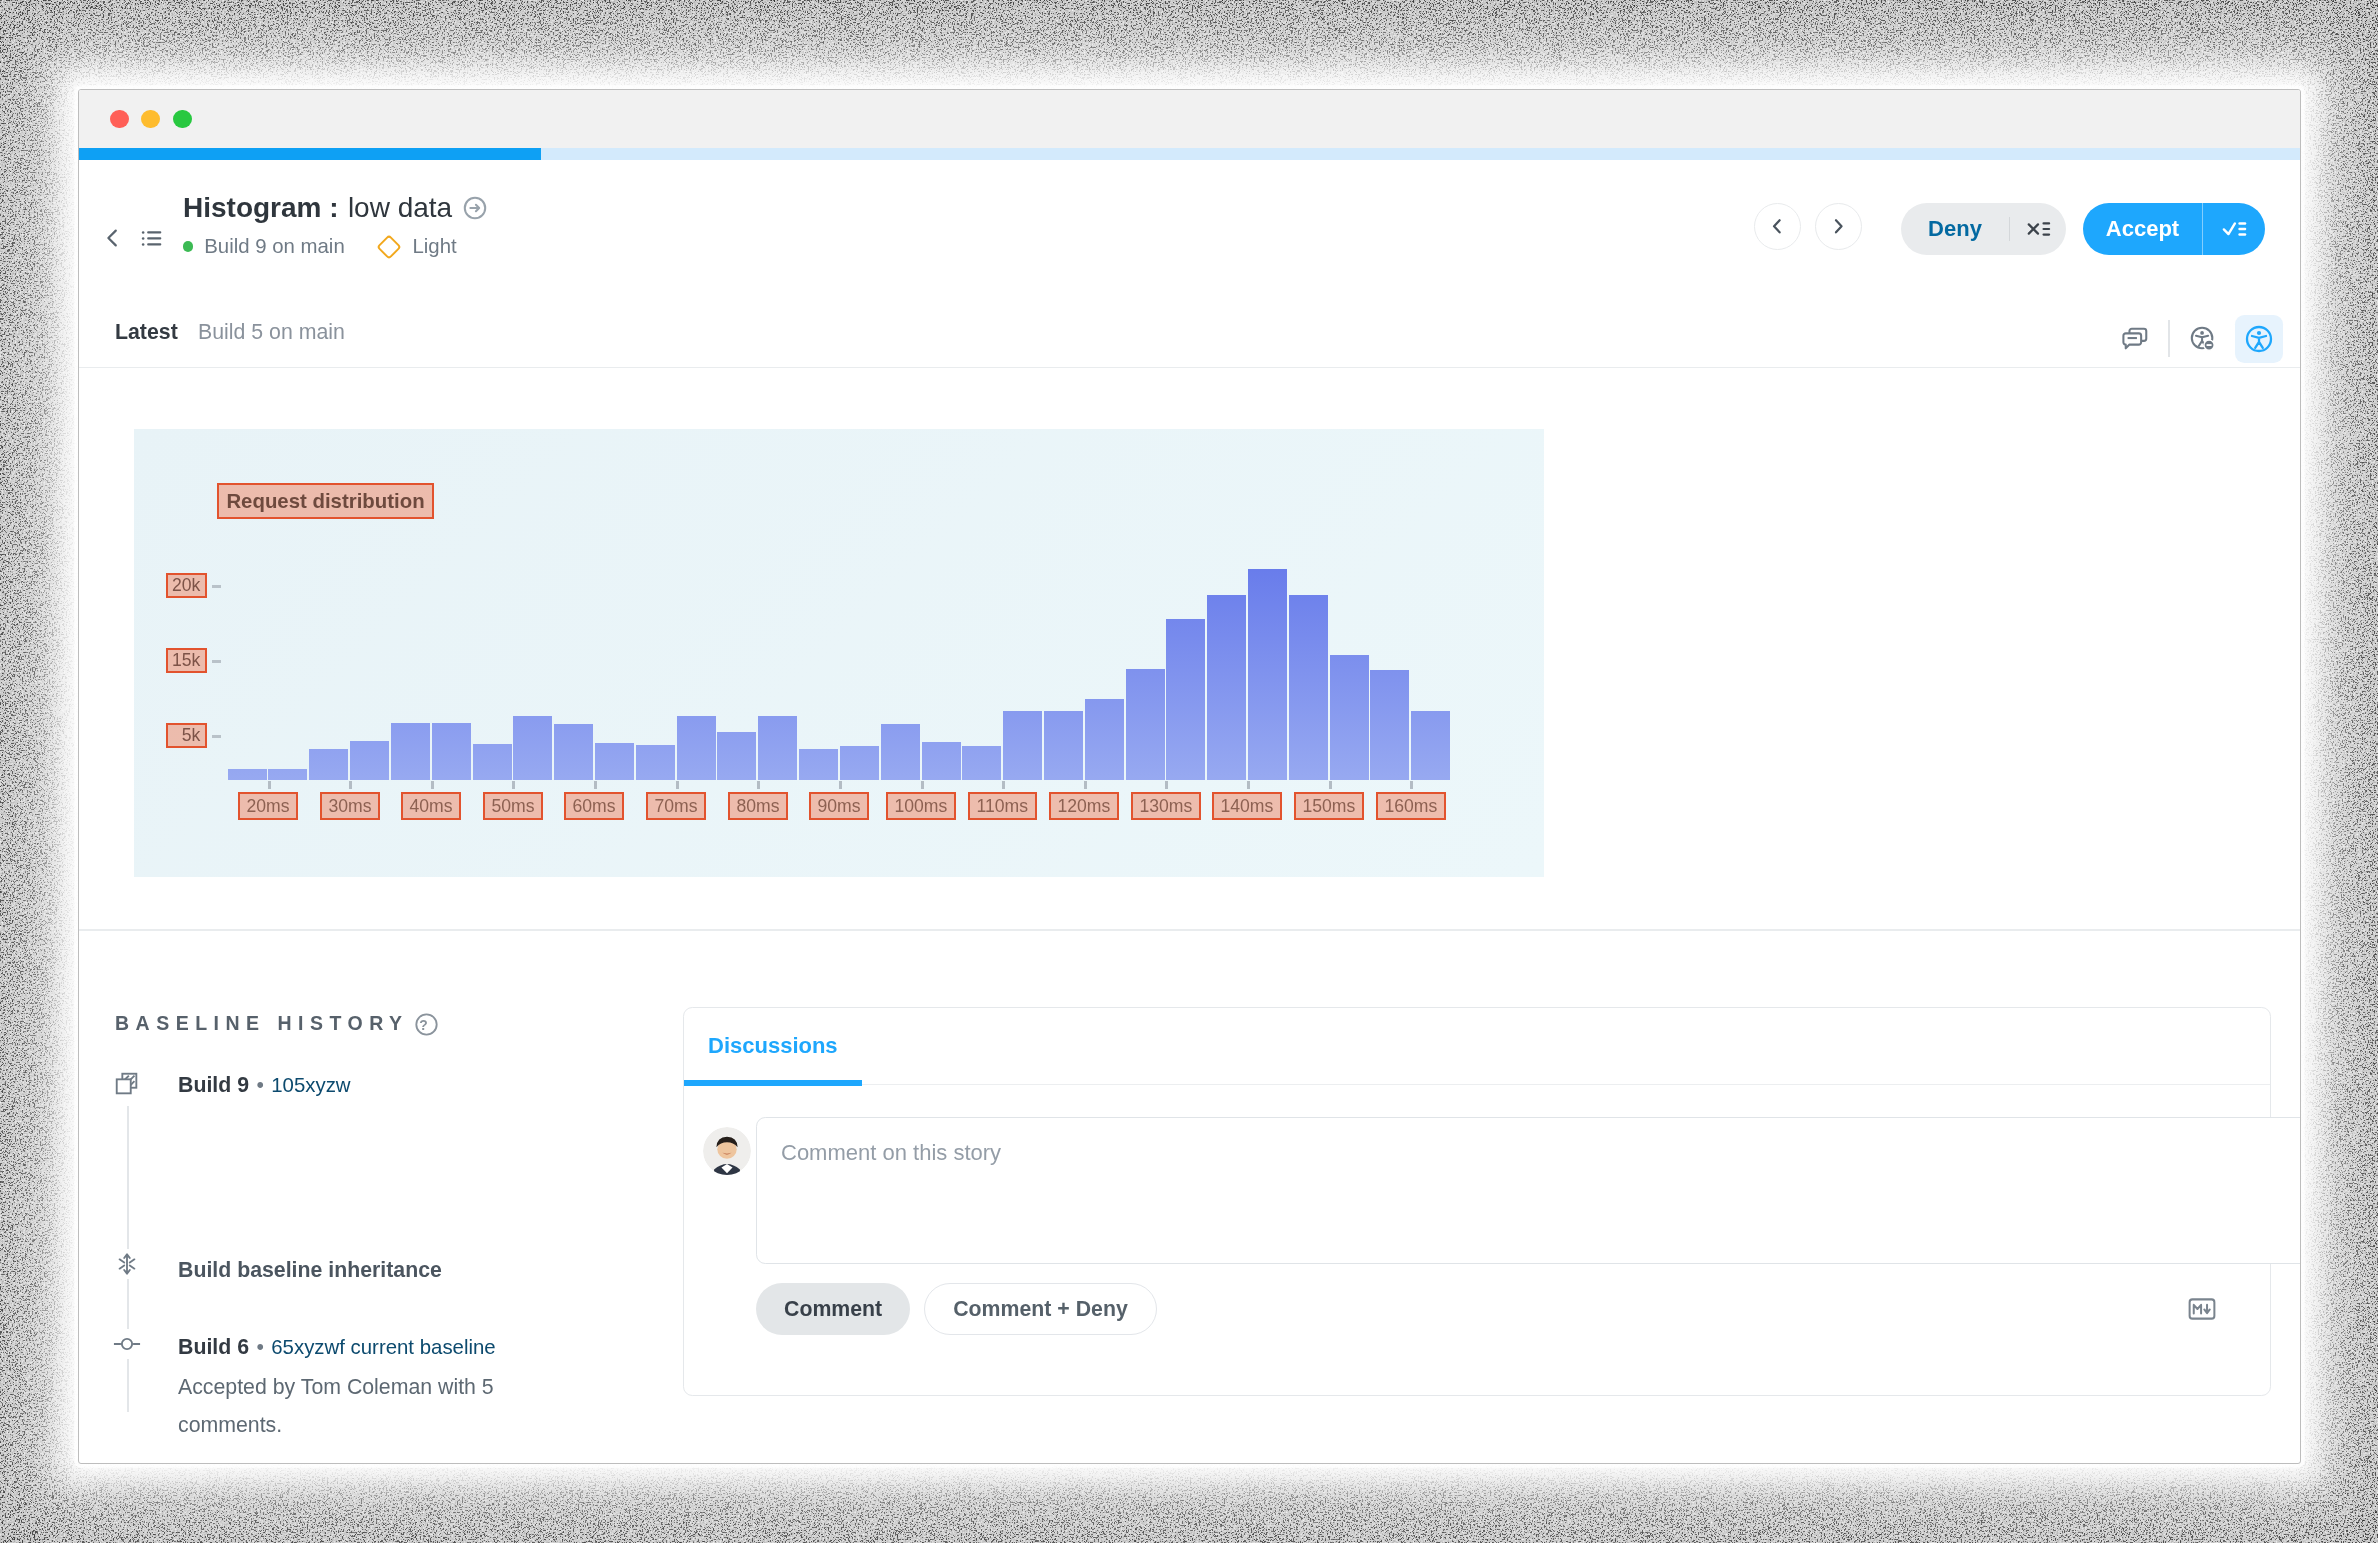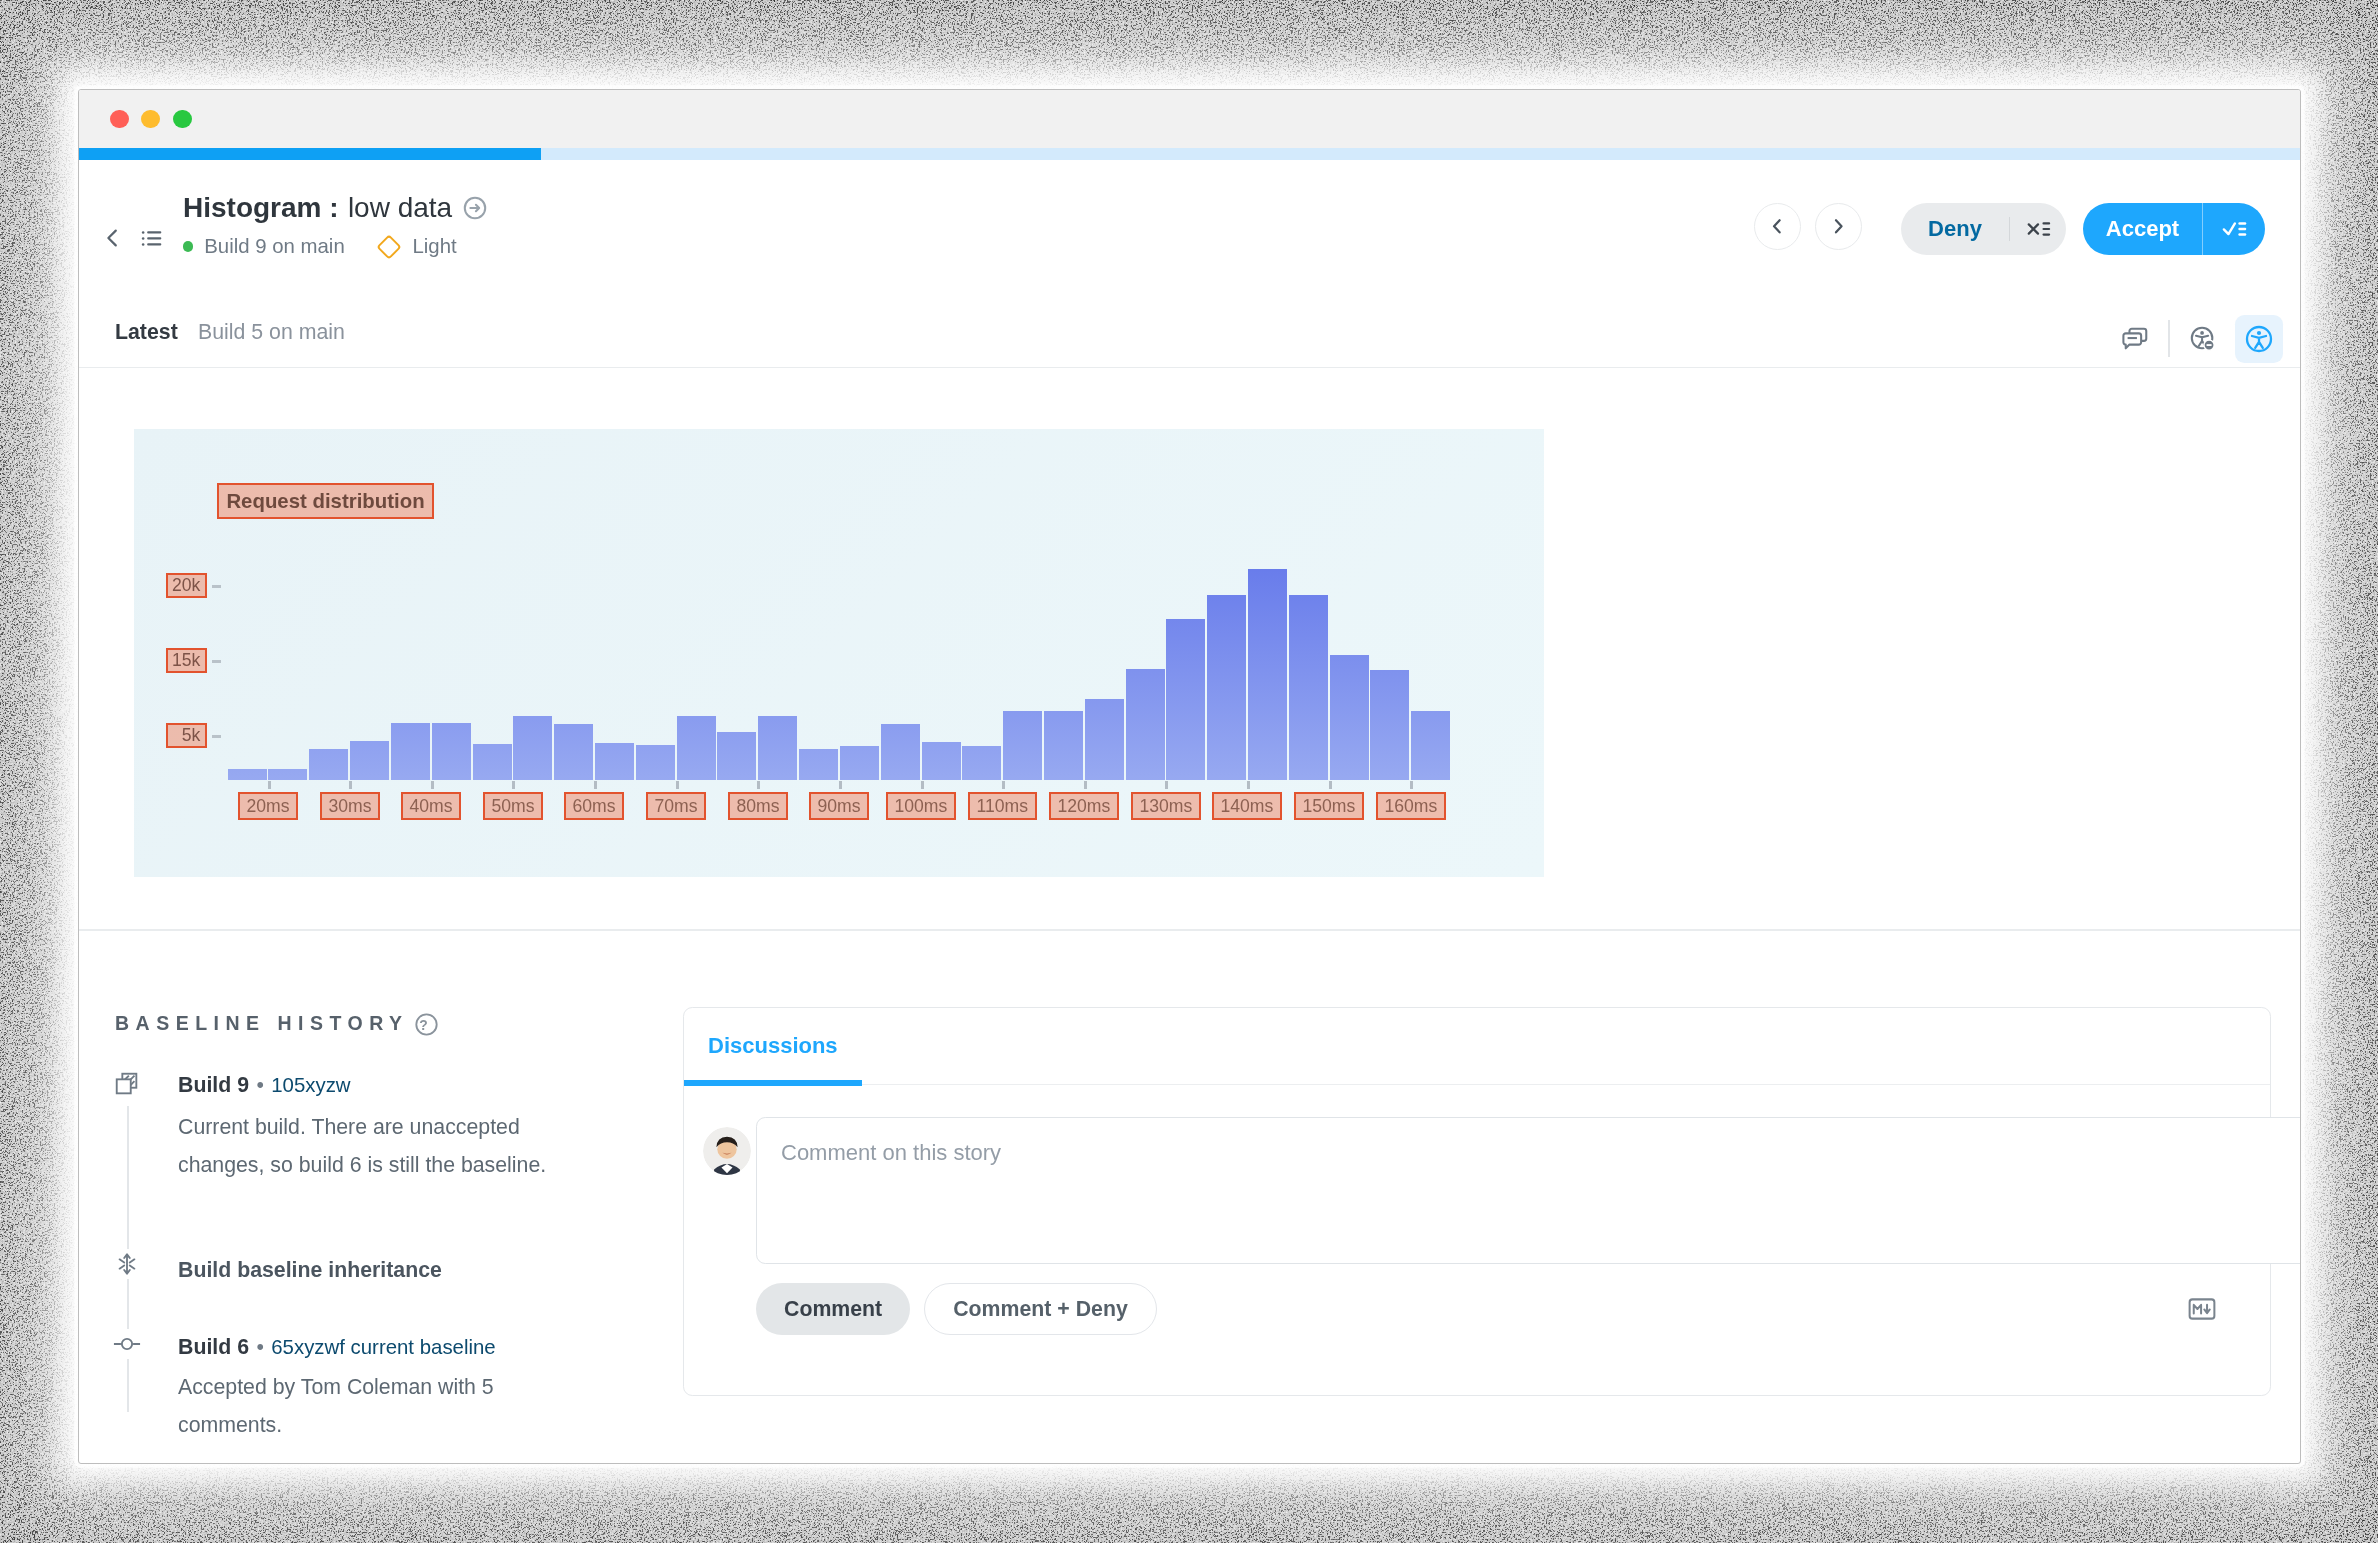--- a/index.html
+++ b/index.html
@@ -320,21 +320,20 @@
         <rect x="10" y="4" width="15" height="15"></rect>
         <line x1="12" y1="17" x2="23" y2="6"></line>
           <line x1="12" y1="11" x2="17" y2="6"></line>
           <line x1="18" y1="17" x2="23" y2="12"></line>
         <rect x="4" y="10" width="15" height="15" fill="#fff"></rect>
       </svg>
     </div>
     <div class="bh-title" style="top:983px;">
       <span>Build 9</span><span class="sep">•</span><span class="meta">105xyzw</span>
     </div>
-    <div class="bh-body" style="top:1018px;">Current build. There are unaccepted changes, so build 6 is still the baseline.</div>
 
     <div class="bh-icon" style="top:1159px;">
       <svg width="26" height="28" viewBox="0 0 28 30" fill="none" stroke="#6f7a85" stroke-width="2" stroke-linecap="round" stroke-linejoin="round">
         <path d="M14 6 L14 24 M11 8.5 L14 4.5 L17 8.5 M11 21.5 L14 25.5 L17 21.5"></path>
         <path d="M6 10 L11 13.5 M22 10 L17 13.5 M6 20 L11 16.5 M22 20 L17 16.5"></path>
       </svg>
     </div>
     <div class="bh-link" style="top:1168px;">Build baseline inheritance</div>
 
     <div class="bh-icon" style="top:1239px;">

